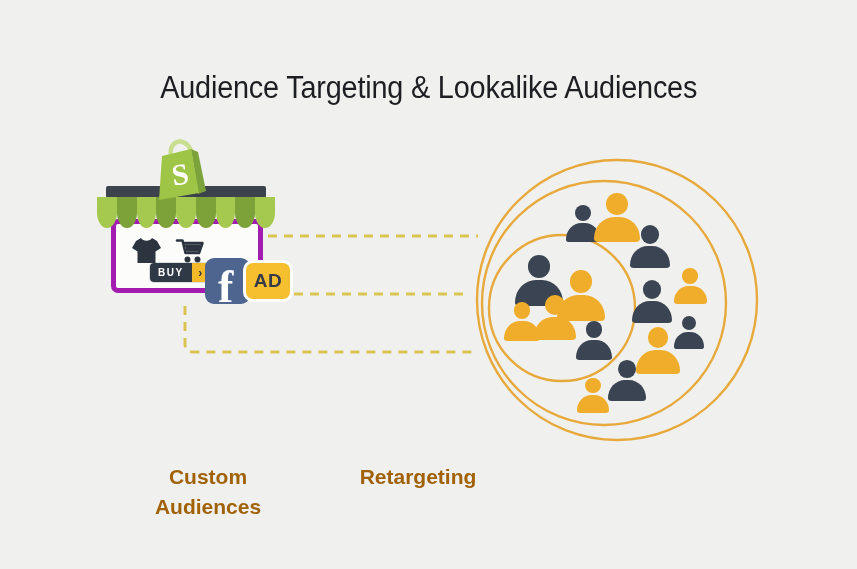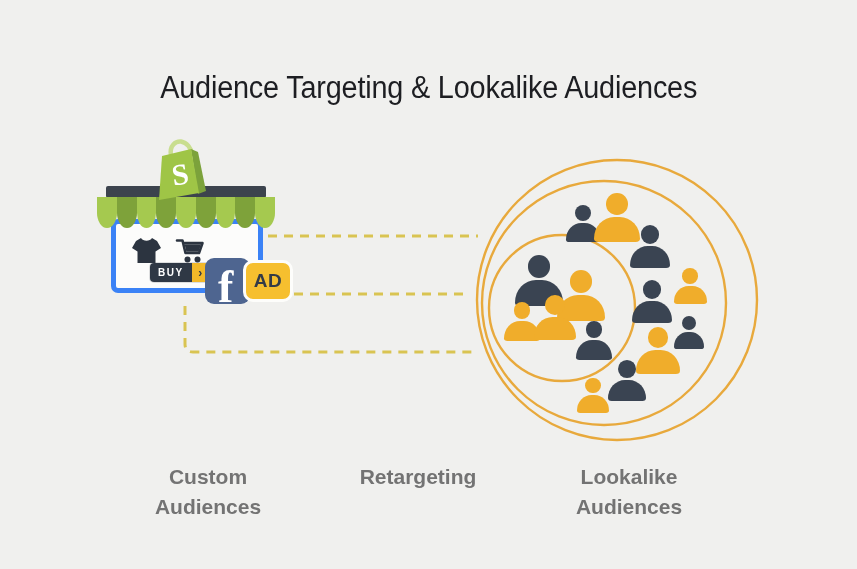--- a/index.html
+++ b/index.html
@@ -5,34 +5,34 @@
   html,body{margin:0;padding:0;}
   body{font-family:"Liberation Sans", sans-serif; background:#e4e4e2;}
   .canvas{position:relative; width:857px; height:569px; background:#F0F0EE; overflow:hidden; margin:0;}
 
   
   .title{position:absolute; left:0; right:0; top:70px; text-align:center;}
   .title span{display:inline-block; font-size:31px; font-weight:500; color:#1D1E22;
     letter-spacing:-0.2px; transform:scaleX(0.93);}
 
   
-  .label{position:absolute; top:462px; font-size:21px; font-weight:bold; color:#737373;
+  .label{position:absolute; top:462px; font-size:21px; font-weight:bold; color:#a16207;
     line-height:30px; text-align:center; transform:translateX(-50%);}
   .label.custom{left:208px; width:140px;}
   .label.retarget{left:418px; width:200px;text-align:center;}
   .label.lookalike{left:629px; width:140px;}
 
   
   .store{position:absolute; left:0; top:0;}
   .store-bar{position:absolute; left:106px; top:186px; width:160px; height:12px;
     background:#3C434D; border-radius:2px; z-index:2;}
   .awning{position:absolute; left:97px; top:197px; width:178px; height:31px; display:flex; z-index:3;}
   .awning i{flex:1; border-radius:0 0 50% 50%;}
   .store-box{position:absolute; left:111px; top:219px; width:152px; height:74px;
-    background:#FCFCFB; border:5px solid #3b82f6; border-radius:7px; z-index:1; box-sizing:border-box;}
+    background:#FCFCFB; border:5px solid #a21caf; border-radius:7px; z-index:1; box-sizing:border-box;}
   .shopify{position:absolute; left:150px; top:138px; z-index:4;}
   .shop-icons{position:absolute; left:14px; top:12px; display:flex; gap:12px; align-items:center;}
   .buy-btn{position:absolute; left:34px; top:39px; height:19px; display:flex; border-radius:4px;
     overflow:hidden; box-shadow:0 0 0 1px rgba(44,52,64,.15);}
   .buy-main{background:#2F3845; color:#fff; font-size:10px; font-weight:bold; letter-spacing:1.5px;
     display:flex; align-items:center; padding:0 8px;}
   .buy-arrow{background:#F3B929; color:#2F3845; width:17px; display:flex; align-items:center;
     justify-content:center; font-size:12px; font-weight:bold;}
   .fb-badge{position:absolute; left:205px; top:258px; width:45px; height:46px; background:#4E6590;
     border-radius:9px; z-index:5; overflow:hidden;}
@@ -173,15 +173,14 @@
         <div class="torso" style="width: 38px; height: 21.28px; background: rgb(58, 68, 82);"></div>
       </div>
       <div class="person" style="left: 577px; top: 378px; width: 32px;">
         <div class="head" style="height: 15.04px; width: 15.04px; background: rgb(240, 173, 43);"></div>
         <div class="torso" style="width: 32px; height: 17.92px; background: rgb(240, 173, 43);"></div>
       </div>
     </div>
 
   <div class="label custom">Custom Audiences</div>
   <div class="label retarget">Retargeting</div>
-  <div class="label lookalike">Lookalike Audiences</div>
 
 </div>
 
 </body></html>

